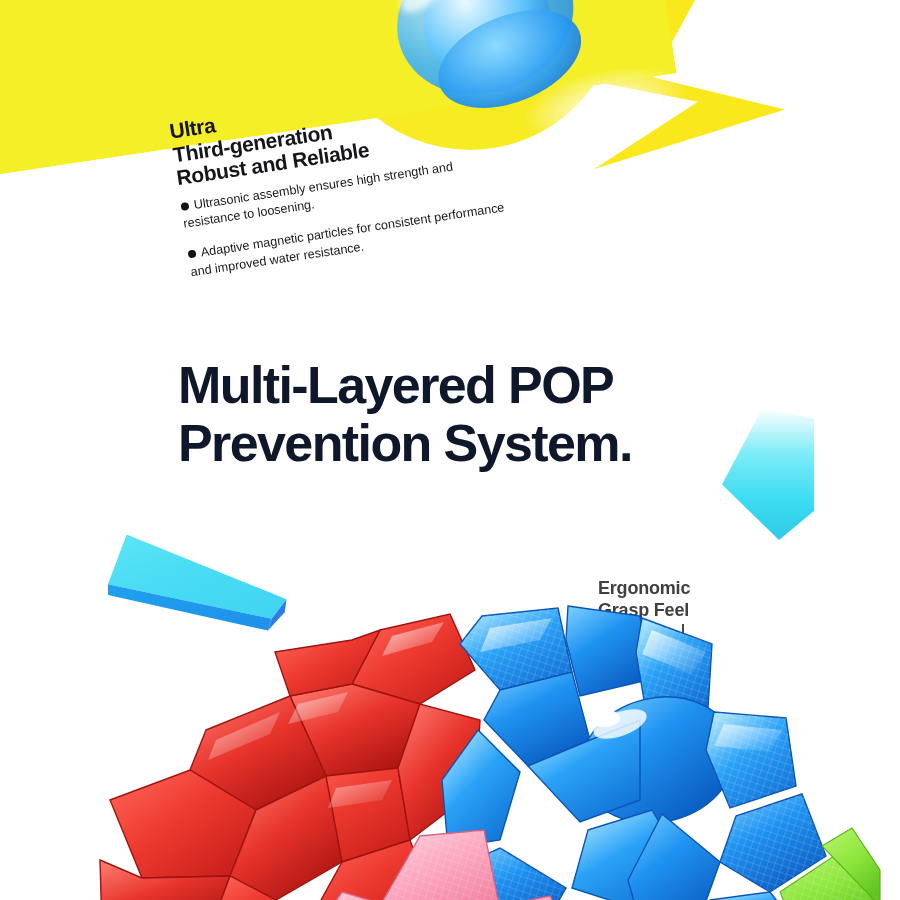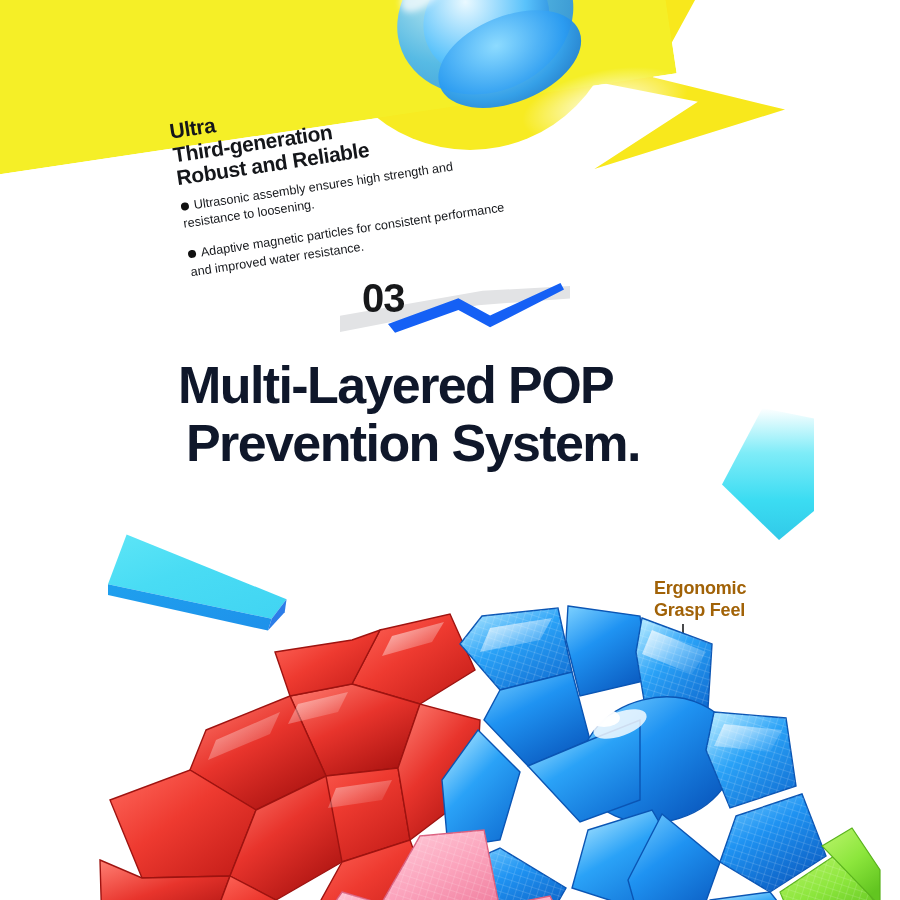--- a/index.html
+++ b/index.html
@@ -94,21 +94,21 @@
     background:#1560F5;
     clip-path:polygon(0% 78%, 40% 30%, 58% 62%, 98% 2%, 100% 14%, 58% 84%, 40% 52%, 4% 94%);
   }
 
   
   .headline{
     position:absolute;left:178px;top:356px;width:600px;
     font-size:52px;font-weight:bold;line-height:1.12;letter-spacing:-1.6px;
     color:#0f172a;
   }
-  .headline .l2{display:block;margin-left:8px;}
+  .headline .l2{display:block;}
 
   
   .cyan-right{
     position:absolute;left:722px;top:408px;width:92px;height:132px;
     background:linear-gradient(180deg,rgba(255,255,255,0) 0%, #7FECF8 34%, #3BDCF2 70%, #31C9E8 100%);
     clip-path:polygon(44% 0%, 100% 8%, 100% 78%, 62% 100%, 0% 58%);
   }
   .cyan-left{
     position:absolute;left:108px;top:528px;width:186px;height:108px;
   }
@@ -123,22 +123,22 @@
     clip-path:polygon(0% 52%, 88% 84%, 86% 95%, 0% 62%);
   }
   .cyan-left .edge{
     position:absolute;inset:0;
     background:#2C7DE8;
     clip-path:polygon(88% 84%, 96% 66%, 95% 78%, 86% 95%);
   }
 
   
   .callout-label{
-    position:absolute;left:654px;top:578px;font-size:18px;font-weight:bold;
-    color:#a16207;line-height:1.2;letter-spacing:-0.2px;
+    position:absolute;left:598px;top:578px;font-size:18px;font-weight:bold;
+    color:#404040;line-height:1.2;letter-spacing:-0.2px;
   }
   .callout-label .l2{display:block;}
   .callout-line{position:absolute;left:640px;top:624px;width:70px;height:80px;}
   .callout-dot{
     position:absolute;left:652px;top:684px;width:11px;height:11px;border-radius:50%;
     border:2px solid #1b1c1f;background:rgba(255,255,255,.05);
   }
 
   
   .puzzle{position:absolute;left:80px;top:600px;width:820px;height:330px;}
@@ -172,25 +172,20 @@
       <span class="clipped">Robust and Reliable</span>
     </div>
     <div class="bullet-row">
       <span class="bullet-dot"></span><span>Ultrasonic assembly ensures high strength and resistance to loosening.</span>
     </div>
     <div class="bullet-row">
       <span class="bullet-dot"></span><span>Adaptive magnetic particles for consistent performance and improved water resistance.</span>
     </div>
   </div>
 
-  <div class="num-block">
-    <div class="zig-gray"></div>
-    <div class="zig-blue"></div>
-    <div class="num-03">03</div>
-  </div>
 
   <div class="headline">
     <span>Multi-Layered POP</span>
     <span class="l2">Prevention System.</span>
   </div>
 
   <div class="cyan-right"></div>
   <div class="cyan-left">
     <div class="top"></div>
       <div class="side"></div>

